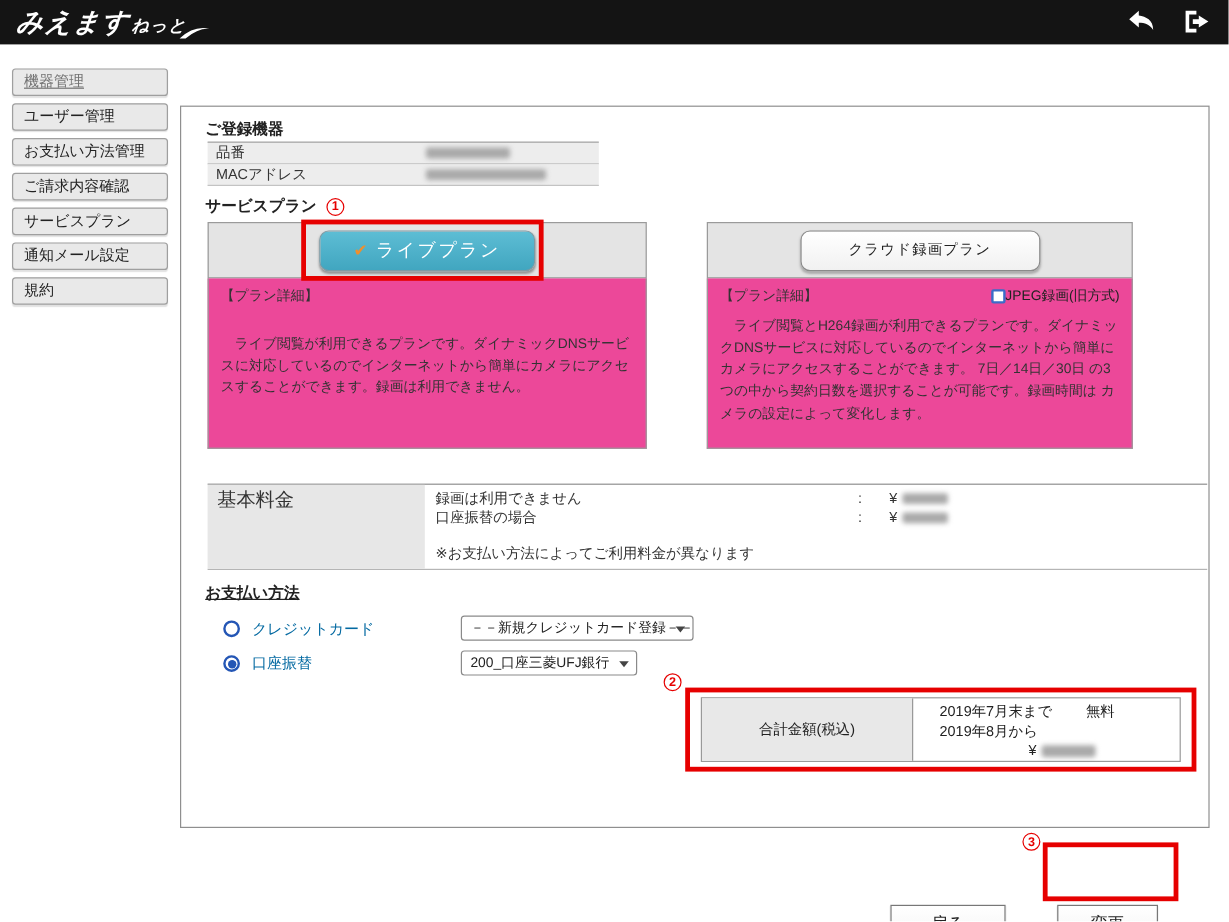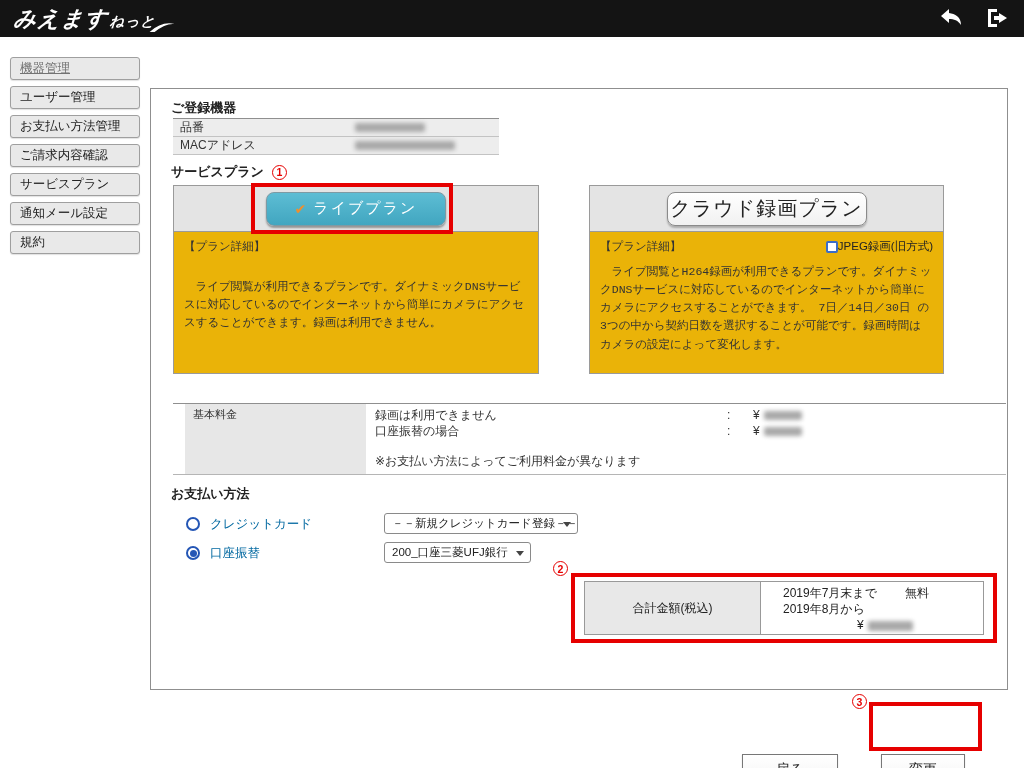--- a/index.html
+++ b/index.html
@@ -27,63 +27,63 @@
   
   .tab { position:absolute; left:150px; top:62px; width:220px; height:27px; background:#fff;
          border:1px solid #8f8f8f; border-bottom:none; z-index:3; font-size:13.5px; color:#333;
          padding:5px 0 0 15px; cursor:default; }
   .panel { position:absolute; left:150px; top:88px; width:858px; height:602px; background:#fff;
            border:1px solid #8f8f8f; z-index:1; }
 
   .sec-h { position:absolute; left:20px; font-size:13px; font-weight:bold; color:#222; }
   .h-registered { top:10px; }
   .h-service { top:74px; display:flex; align-items:center; gap:8px; }
-  .h-payment { top:396px; }
+  .h-payment { top:396px;text-decoration:underline; }
 
   
   .dev-table { position:absolute; left:22px; top:29px; width:326px; border-top:1px solid #8f8f8f; }
   .dev-row { display:flex; align-items:center; height:18px; background:#ededed; border-bottom:1px solid #c3c3c3; }
   .dev-label { width:182px; padding-left:7px; font-size:12px; color:#333; }
 
   
   .blur { display:inline-block; background:#a9a9a9; filter:blur(2px); border-radius:2px; height:9px; vertical-align:middle; }
   .b70 { width:70px; } .b100 { width:100px; } .b38 { width:38px; margin-left:4px; }
   .b45 { width:45px; height:10px; margin-left:4px; }
 
   
   .plan-row { position:absolute; left:22px; top:96px; width:813px; height:190px; }
   .plan-card { position:absolute; top:0; }
   .plan-card.left { left:0; width:366px; }
   .plan-card.right { left:416px; width:355px; }
   .plan-header { height:47px; background:#e4e4e4; border:1px solid #9a9a9a; display:flex; align-items:center; justify-content:center; }
-  .plan-detail { height:142px; background:#eab308; border:1px solid #9a9a9a; border-top:none; padding:7px 10px; }
+  .plan-detail { height:142px; background:#ec4899; border:1px solid #9a9a9a; border-top:none; padding:7px 10px; }
   .live-btn { width:180px; height:34px; border:1px solid #7d9aa4; border-radius:8px; cursor:pointer;
               background:linear-gradient(#5dbdd4,#41a6c0); color:#fff; font-size:15px; letter-spacing:2px;
               display:flex; align-items:center; justify-content:center; gap:5px;
               box-shadow:0 2px 2px rgba(0,0,0,0.35); }
   .live-check { color:#ef8f2d; font-size:14px; font-weight:bold; }
   .cloud-btn { width:200px; height:34px; border:1px solid #8a8a8a; border-radius:8px; cursor:pointer;
-               background:linear-gradient(#ffffff,#f1f1f1); color:#222; font-size:20px; letter-spacing:1px;
+               background:linear-gradient(#ffffff,#f1f1f1); color:#222; font-size:12px; letter-spacing:1px;
                box-shadow:0 2px 2px rgba(0,0,0,0.25); }
   .detail-h { font-size:11.5px; color:#333; }
   .detail-h-row { display:flex; justify-content:space-between; align-items:center; }
   .jpeg-group { display:flex; align-items:center; gap:0; }
   .checkbox { width:12px; height:12px; border:2px solid #3a6cc8; border-radius:2px; background:#fff; cursor:pointer; }
   .jpeg-label { font-size:11.5px; color:#222; }
-  .detail-text { font-size:11.5px; color:#333; line-height:1.58; text-indent:1em;font-family:Liberation Mono, monospace; }
+  .detail-text { font-size:11.5px; color:#333; line-height:1.58; text-indent:1em; }
   .plan-card.left .detail-text { margin-top:24px; }
   .plan-card.right .detail-text { margin-top:9px; }
 
   .plan-note { position:absolute; left:22px; top:291px; font-size:11.5px; color:#555; }
   .link { color:#3366cc; text-decoration:none; cursor:pointer; }
 
   
   .fee-table { position:absolute; left:22px; top:314px; width:833px; min-height:65px; display:flex;
                border-top:1px solid #8f8f8f; border-bottom:1px solid #b5b5b5; }
-  .fee-label-cell { width:181px; background:#e7e7e7; font-size:11px; color:#333; padding:3px 8px;margin-left:12px; }
+  .fee-label-cell { width:181px; background:#e7e7e7; font-size:16px; color:#333; padding:3px 8px; }
   .fee-content { flex:1; padding:3px 0 4px 9px; }
   .fee-row { display:flex; align-items:center; font-size:12px; color:#333; line-height:16px; }
   .fee-name { width:352px; }
   .fee-sep { width:26px; }
   .fee-note { font-size:12px; color:#333; margin-top:14px; }
 
   
   .pay-rows { position:absolute; left:35px; top:424px; }
   .pay-row { position:relative; display:flex; align-items:center; height:22px; margin-bottom:7px; }
   .radio { width:14px; height:14px; border:2px solid #2456b5; border-radius:50%; background:#fff; cursor:pointer; flex:none; }

